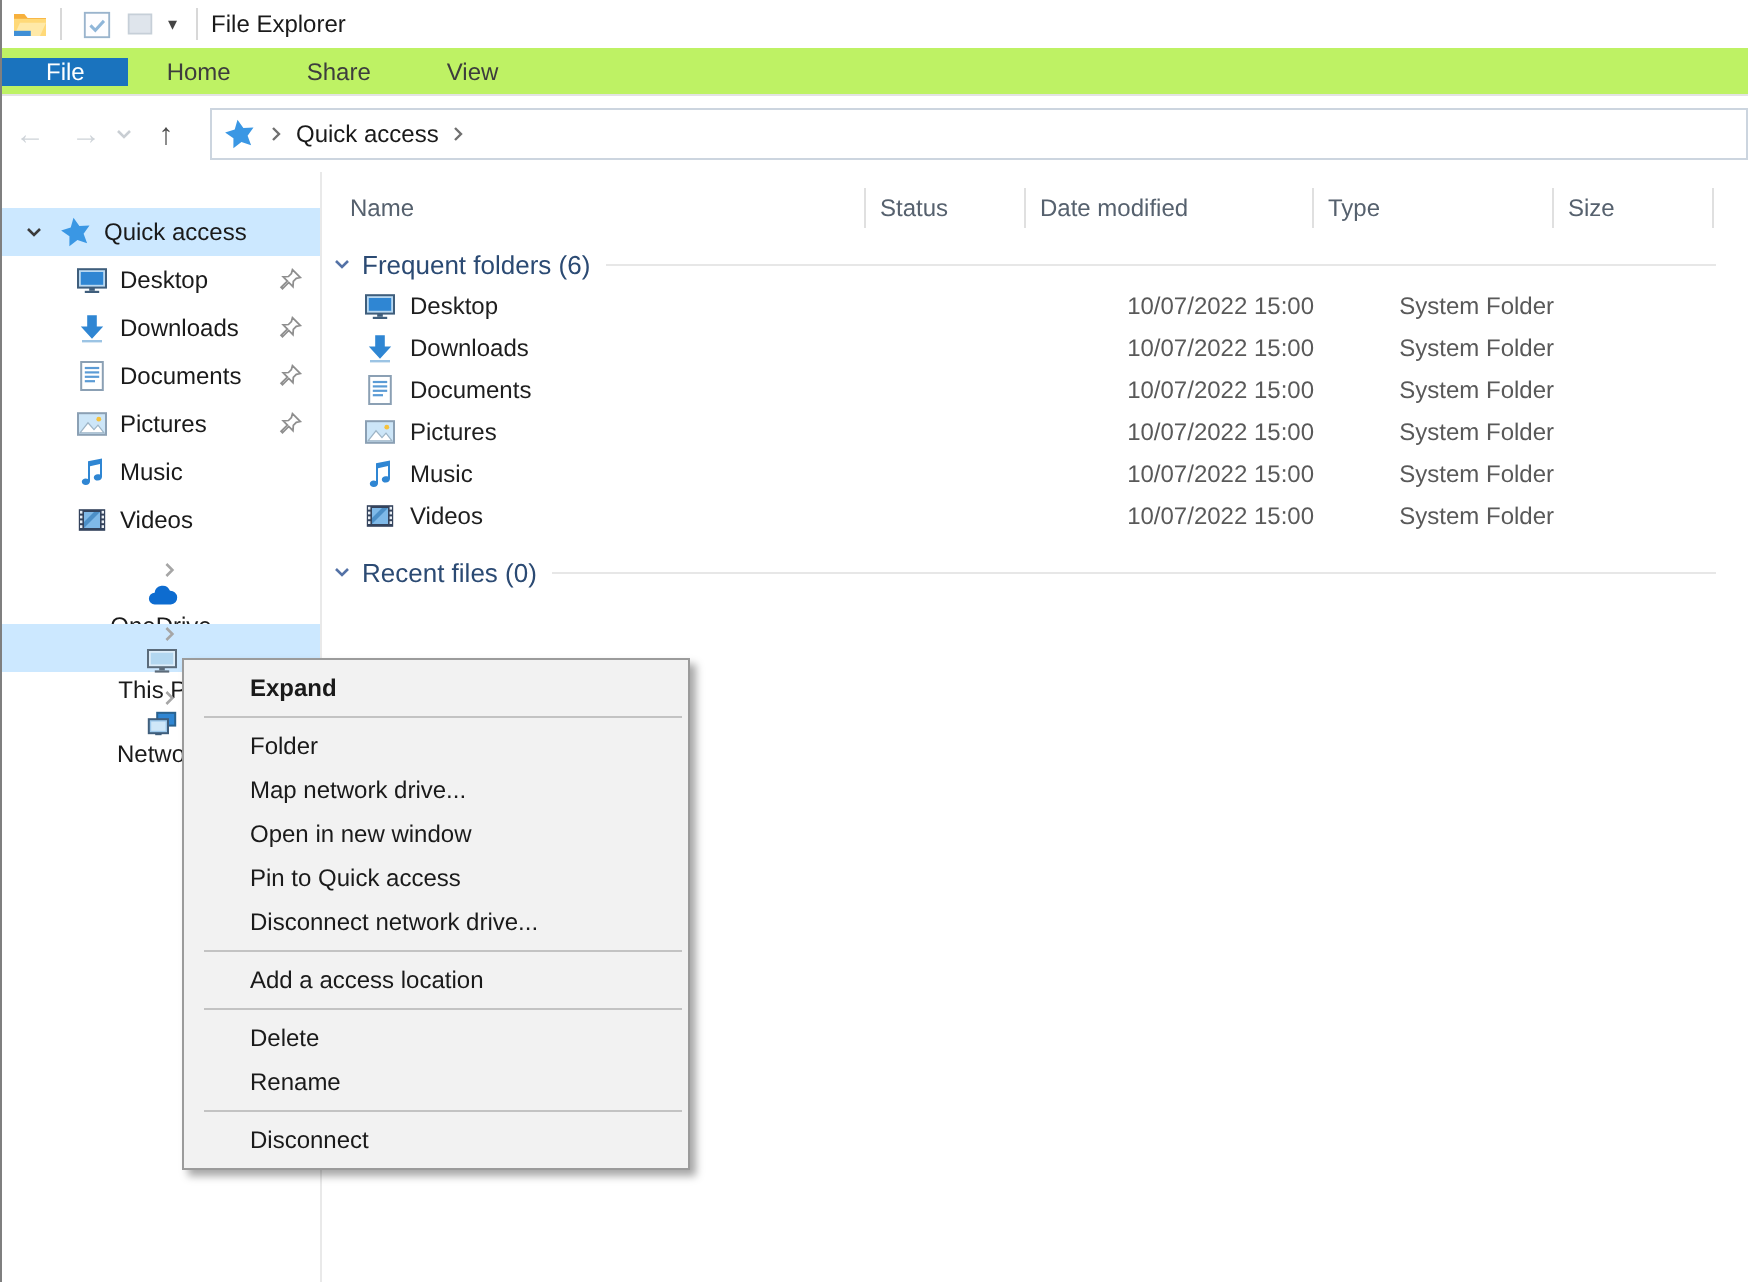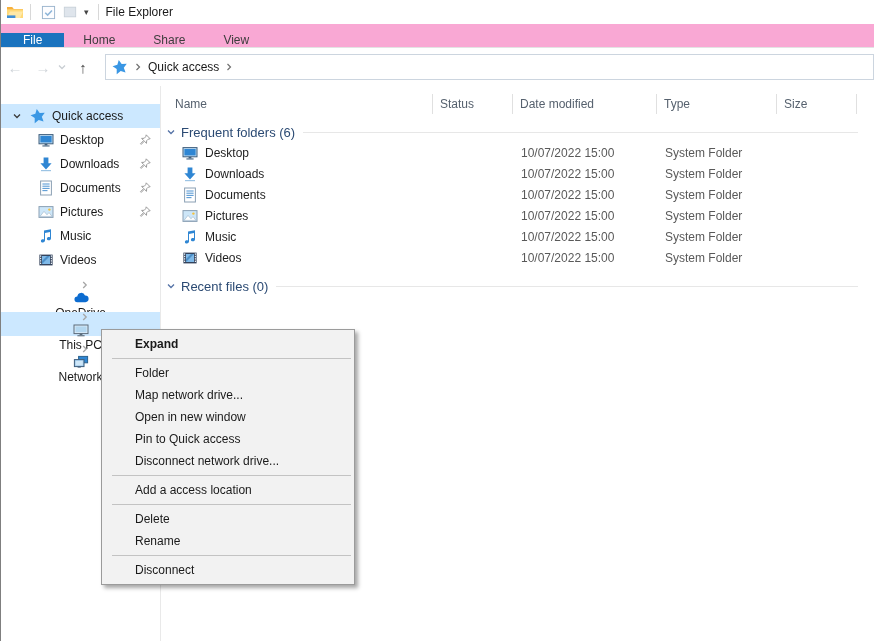--- a/index.html
+++ b/index.html
@@ -10,21 +10,21 @@
 
   
   .titlebar { height:24px; display:flex; align-items:center; padding-left:5px; background:#fff; }
   .titlebar .appicon { width:18px; height:16px; display:inline-flex; }
   .tb-sep { width:1px; height:16px; background:#d8d8d8; margin:0 6px; }
   .qat-btn { width:18px; height:18px; display:inline-flex; align-items:center; justify-content:center; margin:0 2px; }
   .qat-caret { color:#444; font-size:9px; margin:0 3px; }
   .tb-title { font-size:12px; color:#1a1a1a; margin-left:1px; }
 
   
-  .ribbon { height:24px; display:flex; align-items:flex-end; border-bottom:1px solid #e3e3e3; background:#f9a8d4; }
+  .ribbon { height:24px; display:flex; align-items:center; border-bottom:1px solid #e3e3e3; background:#bef264; }
   .rtab { font-size:12px; color:#3d3d3d; display:flex; align-items:center; padding:0 19px; cursor:default; }
   .rtab.active { background:var(--accent); color:#fff; padding:0 22px; }
 
   
   .navbar { height:38px; display:flex; align-items:center; background:#fff; }
   .nav-btn { font-size:15px; color:#cfd4d9; width:28px; text-align:center; }
   .nav-btn.enabled { color:#4d4d4d; }
   .nav-caret { margin-right:2px; display:inline-flex; }
   .addressbar { flex:1; height:26px; margin-left:8px; margin-right:0;
     border:1px solid #ccd5df; background:#fff; display:flex; align-items:center; padding-left:6px; }
@@ -51,24 +51,24 @@
     padding-left:7px; flex:none; }
   .col-h:first-child { padding-left:14px; }
   .group-header { display:flex; align-items:center; height:20px; margin-top:8px; padding-left:5px; }
   .g-chev { display:inline-flex; margin-right:5px; }
   .g-label { font-size:13px; color:var(--groupText); white-space:nowrap; }
   .g-line { flex:1; height:1px; background:#e7e7e7; margin-left:8px; margin-right:16px; }
   .frow { display:flex; height:21px; align-items:center; }
   .cell { flex:none; font-size:12px; overflow:hidden; white-space:nowrap; }
   .c-name { display:flex; align-items:center; padding-left:21px; color:#1e1e1e; }
   .f-ico { width:16px; height:16px; display:inline-flex; margin-right:7px; flex:none; }
-  .c-dim { color:#595959; padding-left:8px; }
-
-  
-  .context-menu { position:absolute; left:100px; top:329px; width:254px; z-index:10;
+  .c-dim { color:#595959; padding-left:8px;text-align:right; }
+
+  
+  .context-menu { position:absolute; left:90px; top:329px; width:254px; z-index:10;
     background:var(--menuBg); border:1px solid #9b9b9b; padding:3px 0;
     box-shadow:3px 3px 4px rgba(0,0,0,0.35); }
   .menu-item { height:22px; line-height:22px; font-size:12px; color:#1a1a1a; padding-left:33px; white-space:nowrap; }
   .menu-item.bold { font-weight:bold; }
   .menu-sep { border-top:1px solid #c3c3c3; margin:3px 3px 3px 10px; }
 
   svg { display:block; }
 </style>
 </head>
 <body>

